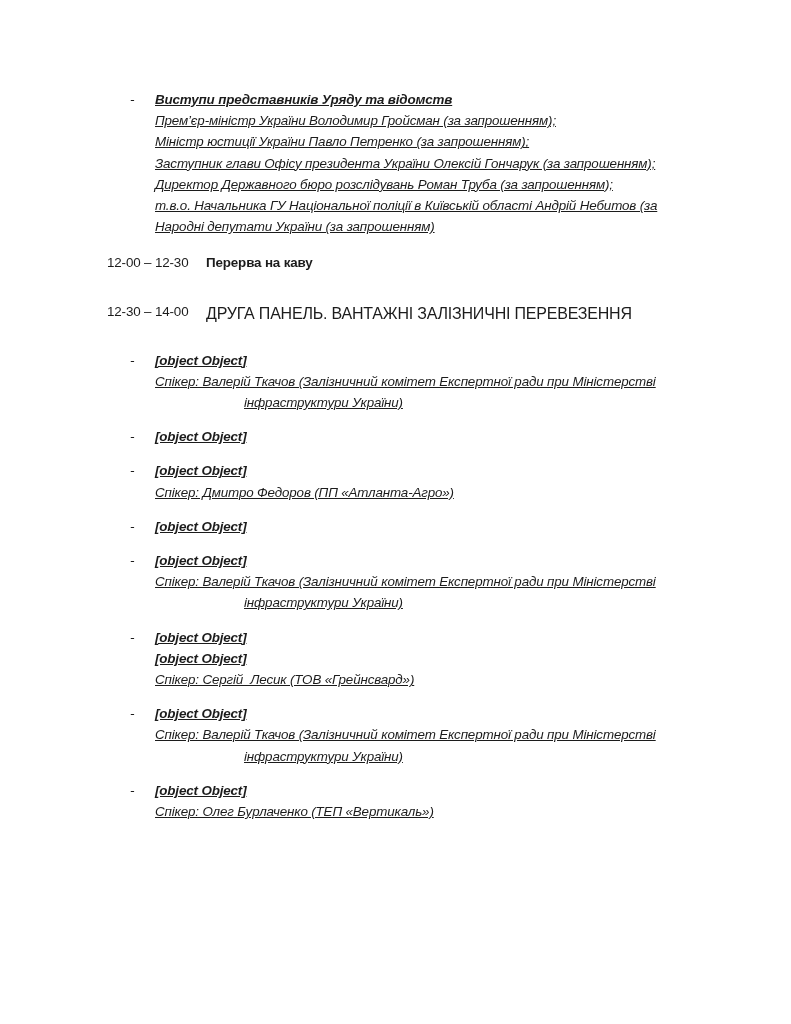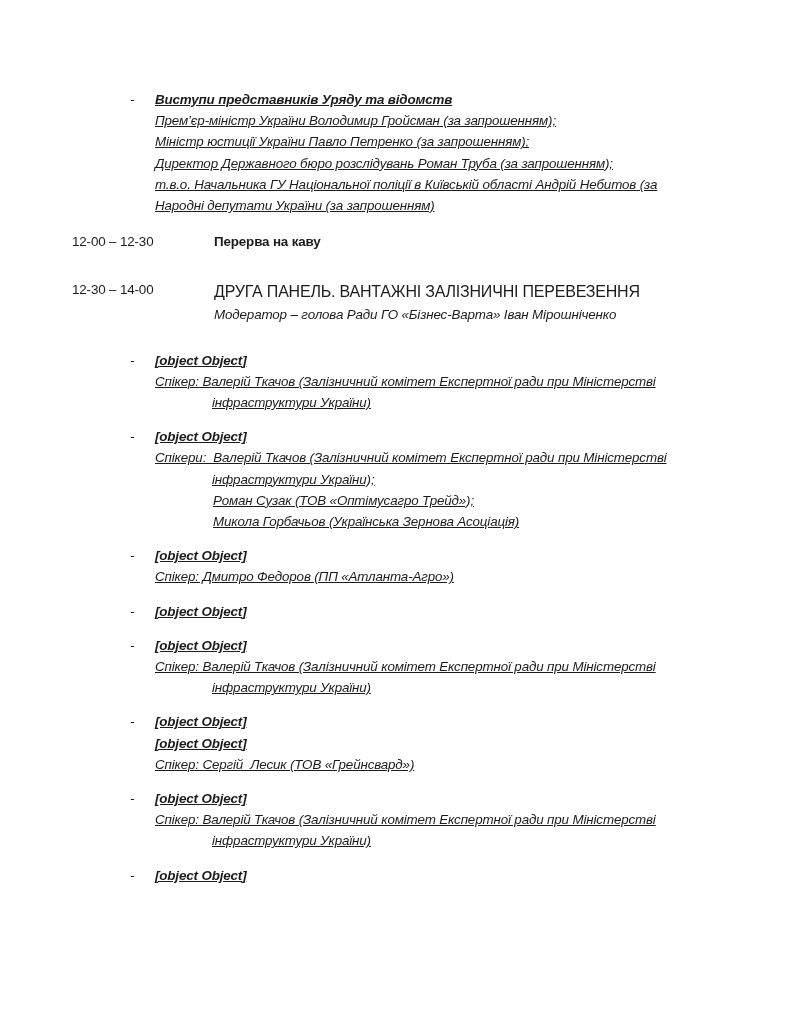--- a/index.html
+++ b/index.html
@@ -43,23 +43,22 @@
   .topic-title-line, .gov-title {
     font-weight: bold;
     font-style: italic;
     line-height: 21.2px;
     white-space: pre;
   }
 
   
   .time-row {
     display: flex;
-    padding-left: 72px;
+    padding-left: 107px;
     align-items: flex-start;
-    gap: 43px;
   }
   .time {
     width: 99px;
     flex: none;
     line-height: 21.2px;
     font-style: normal;
     white-space: pre;
   }
   .coffee-row { margin-top: 15px; }
   .coffee-label {
@@ -79,59 +78,59 @@
     font-style: italic;
     line-height: 21.2px;
     white-space: pre;
   }
 
   
   .topics { margin-top: 24px; }
   .topic { margin-bottom: 13px; }
   .indent-base { margin-left: 0; }
   .indent-mid  { margin-left: 58px; }
-  .indent-deep { margin-left: 57px; }
+  .indent-deep { margin-left: 89px; }
 </style>
 </head>
 <body>
 
 <div class="page">
   <div class="content">
 
     <div class="bullet-row">
       <span class="dash">-</span>
       <div class="bullet-body">
         <div class="gov-title">Виступи представників Уряду та відомств</div>
         <div>
 
             <div class="line">Прем’єр-міністр України Володимир Гройсман (за запрошенням);</div>
 
             <div class="line">Міністр юстиції України Павло Петренко (за запрошенням);</div>
 
+            <div class="line">Заступник глави Офісу президента України Олексій Гончарук (за запрошенням);</div>
 
             <div class="line">Директор Державного бюро розслідувань Роман Труба (за запрошенням);</div>
 
             <div class="line">т.в.о. Начальника ГУ Національної поліції в Київській області Андрій Небитов (за</div>
 
 
             <div class="line">Народні депутати України (за запрошенням)</div>
           </div>
       </div>
     </div>
 
     <div class="time-row coffee-row">
       <span class="time">12-00 – 12-30</span>
       <span class="coffee-label">Перерва на каву</span>
     </div>
 
     <div class="time-row panel-row">
       <span class="time">12-30 – 14-00</span>
       <div>
         <div class="panel-title">ДРУГА ПАНЕЛЬ. ВАНТАЖНІ ЗАЛІЗНИЧНІ ПЕРЕВЕЗЕННЯ</div>
-        <div class="moderator">Модератор – голова Ради ГО «Бізнес-Варта» Іван Мірошніченко</div>
       </div>
     </div>
 
     <div class="topics">
 
         <div class="bullet-row topic">
           <span class="dash">-</span>
           <div class="bullet-body">
             <div>
 
@@ -146,30 +145,20 @@
           </div>
         </div>
 
         <div class="bullet-row topic">
           <span class="dash">-</span>
           <div class="bullet-body">
             <div>
 
                 <div class="topic-title-line">[object Object]</div>
               </div>
-            <div>
-
-                <div class="line indent-base">Спікери:  Валерій Ткачов (Залізничний комітет Експертної ради при Міністерстві</div>
-
-                <div class="line indent-deep">інфраструктури України);</div>
-
-                <div class="line indent-mid">Роман Сузак (ТОВ «Оптімусагро Трейд»);</div>
-
-                <div class="line indent-mid">Микола Горбачьов (Українська Зернова Асоціація)</div>
-              </div>
           </div>
         </div>
 
         <div class="bullet-row topic">
           <span class="dash">-</span>
           <div class="bullet-body">
             <div>
 
                 <div class="topic-title-line">[object Object]</div>
               </div>
@@ -237,19 +226,23 @@
               </div>
           </div>
         </div>
 
         <div class="bullet-row topic">
           <span class="dash">-</span>
           <div class="bullet-body">
             <div>
 
                 <div class="topic-title-line">[object Object]</div>
+              </div>
+            <div>
+
+                <div class="line indent-base">Спікер: Олег Бурлаченко (ТЕП «Вертикаль»)</div>
               </div>
           </div>
         </div>
       </div>
 
   </div>
 </div>
 
 </body></html>

